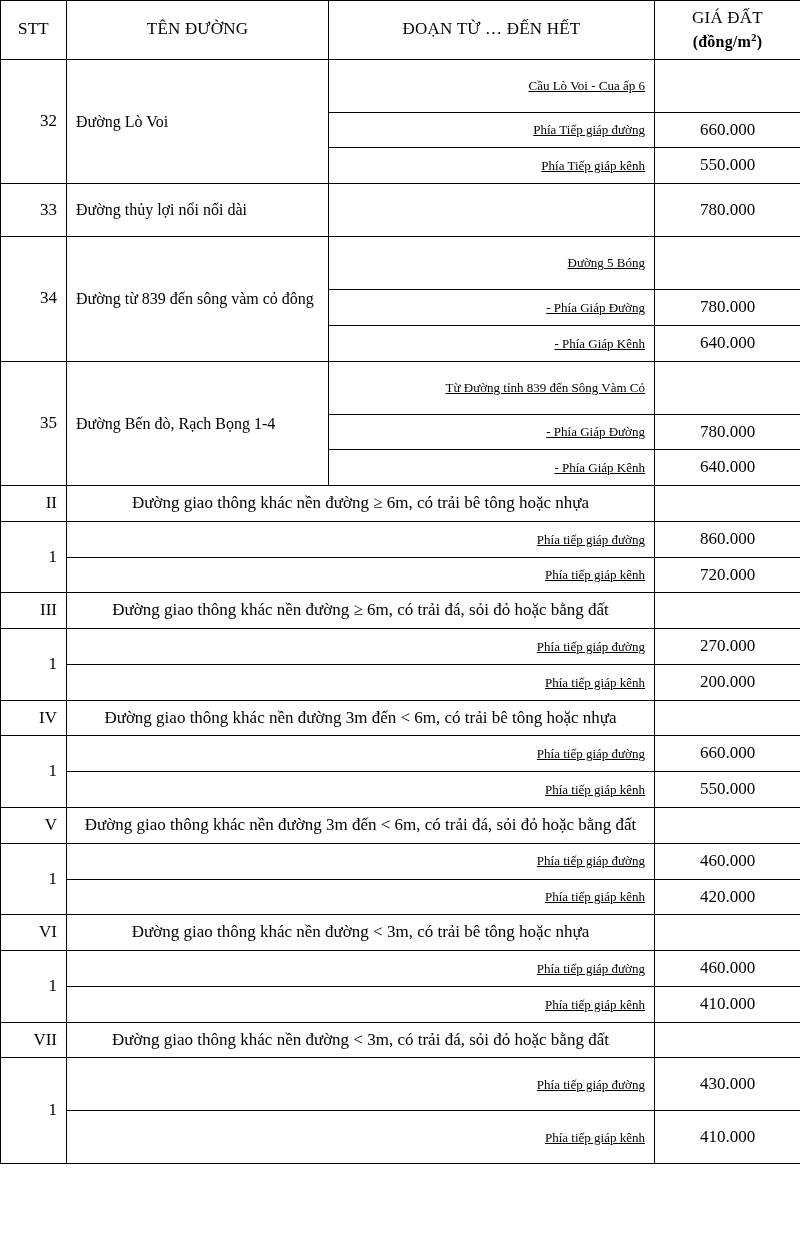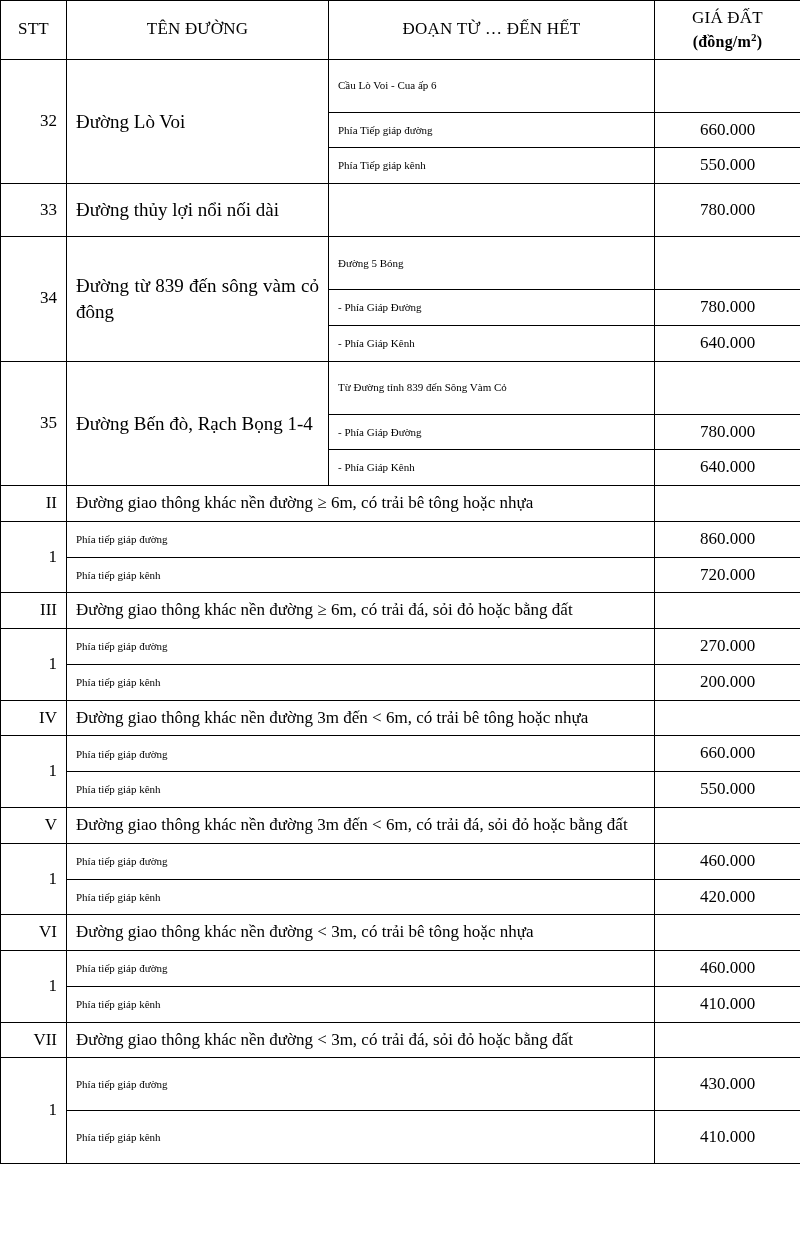--- a/index.html
+++ b/index.html
@@ -60,34 +60,35 @@
   .c-stt {
     text-align: right;
     font-size: 17px;
   }
   .c-stt.roman {
     font-weight: bold;
   }
   .c-name {
     text-align: justify;
     text-align-last: left;
-    font-size: 19px;
+    font-size: 16px;
     margin-left: 48px;
   }
   .c-seg {
-    text-align: left;
-    font-size: 11px;
+    text-align: right;
+    font-size: 13px;
+    text-decoration: underline;
   }
   .c-price {
     text-align: center;
     font-size: 17px;
     margin-left: 28px;
   }
   .c-group {
-    text-align: left;
+    text-align: center;
     font-weight: bold;
     font-size: 17px;
     padding-top: 8px;
     padding-bottom: 8px;
     margin-left: 36px;
   }
 
   .tall { height: 40px; }
 </style>
 </head>

